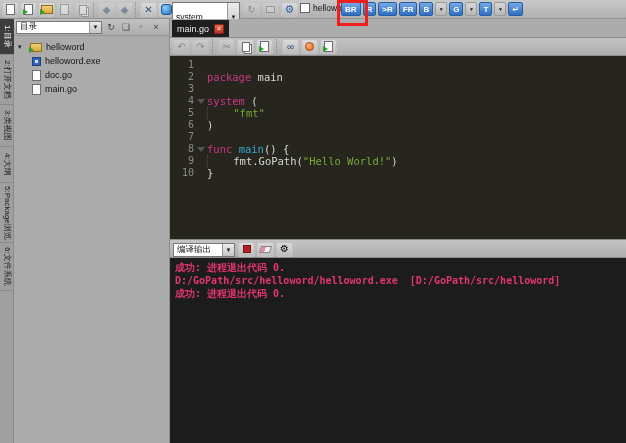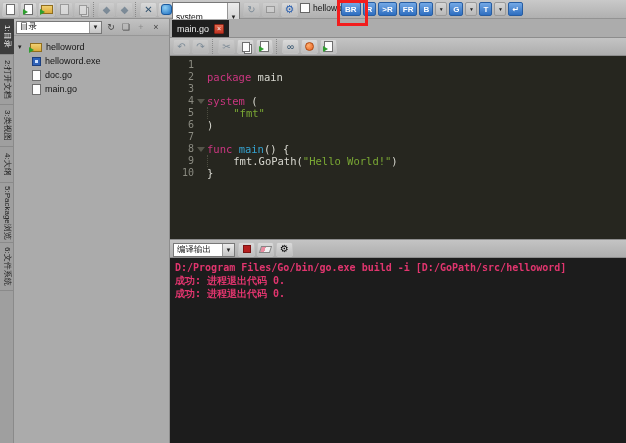--- a/index.html
+++ b/index.html
@@ -298,19 +298,19 @@
           </span>
           <span class="obtn">
             <span class="icon g-eraser"></span>
           </span>
           <span class="obtn">
             <span class="icon g-char">⚙</span>
           </span>
         </span>
     </div>
     <div class="console">
-        <div class="ln-cmd">D:/Program Files/Go/bin/go.exe build -i [D:/GoPath/src/helloword]</div>
         <div class="ln-cmd">成功: 进程退出代码 0.</div>
+        <div class="ln-cmd">D:/GoPath/src/helloword/helloword.exe  [D:/GoPath/src/helloword]</div>
         <div class="ln-cmd">成功: 进程退出代码 0.</div>
       </div>
   </div>
 
 </div>
 
 </body></html>

